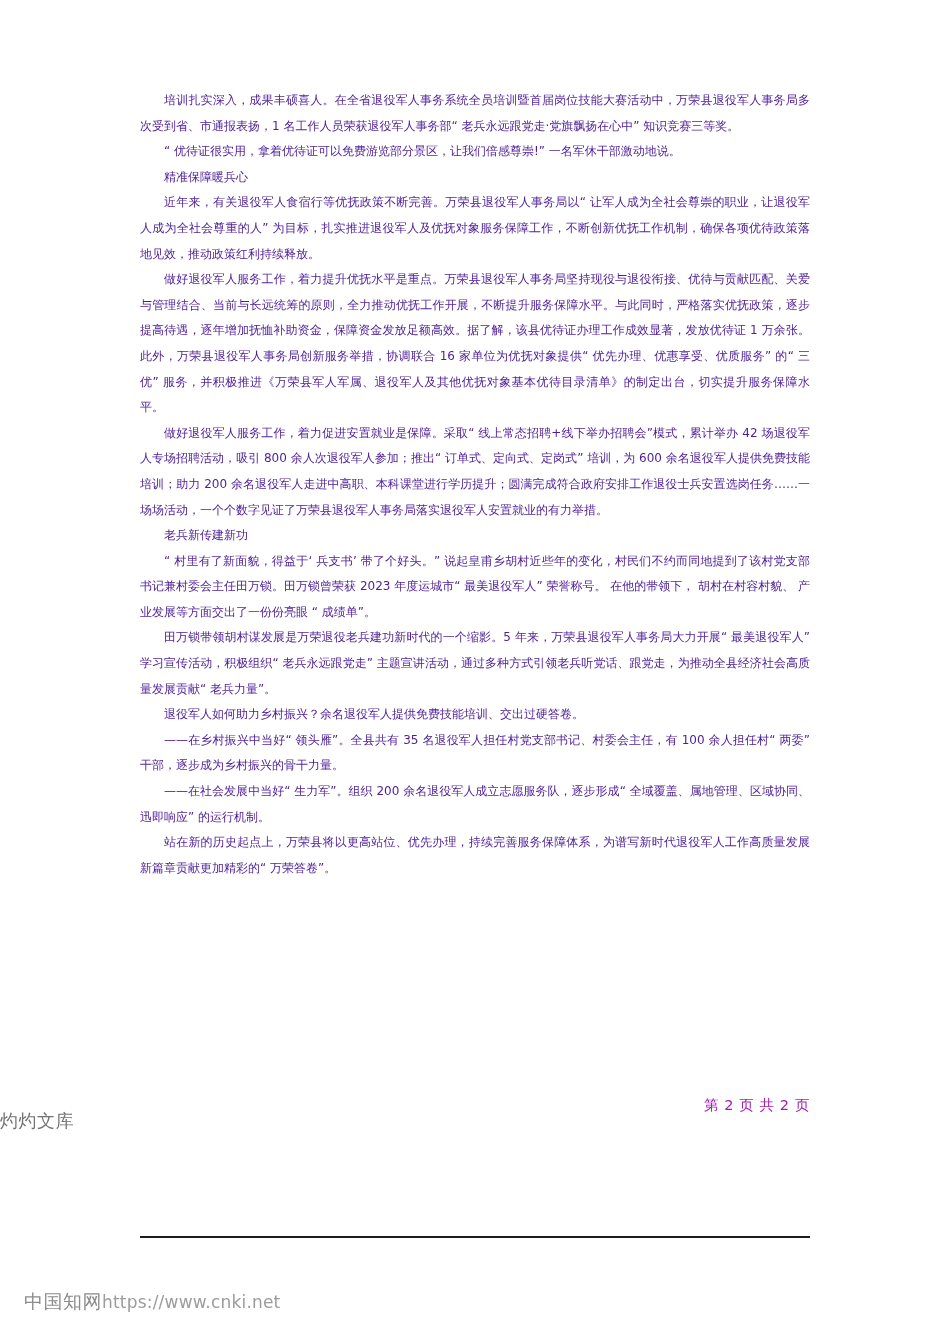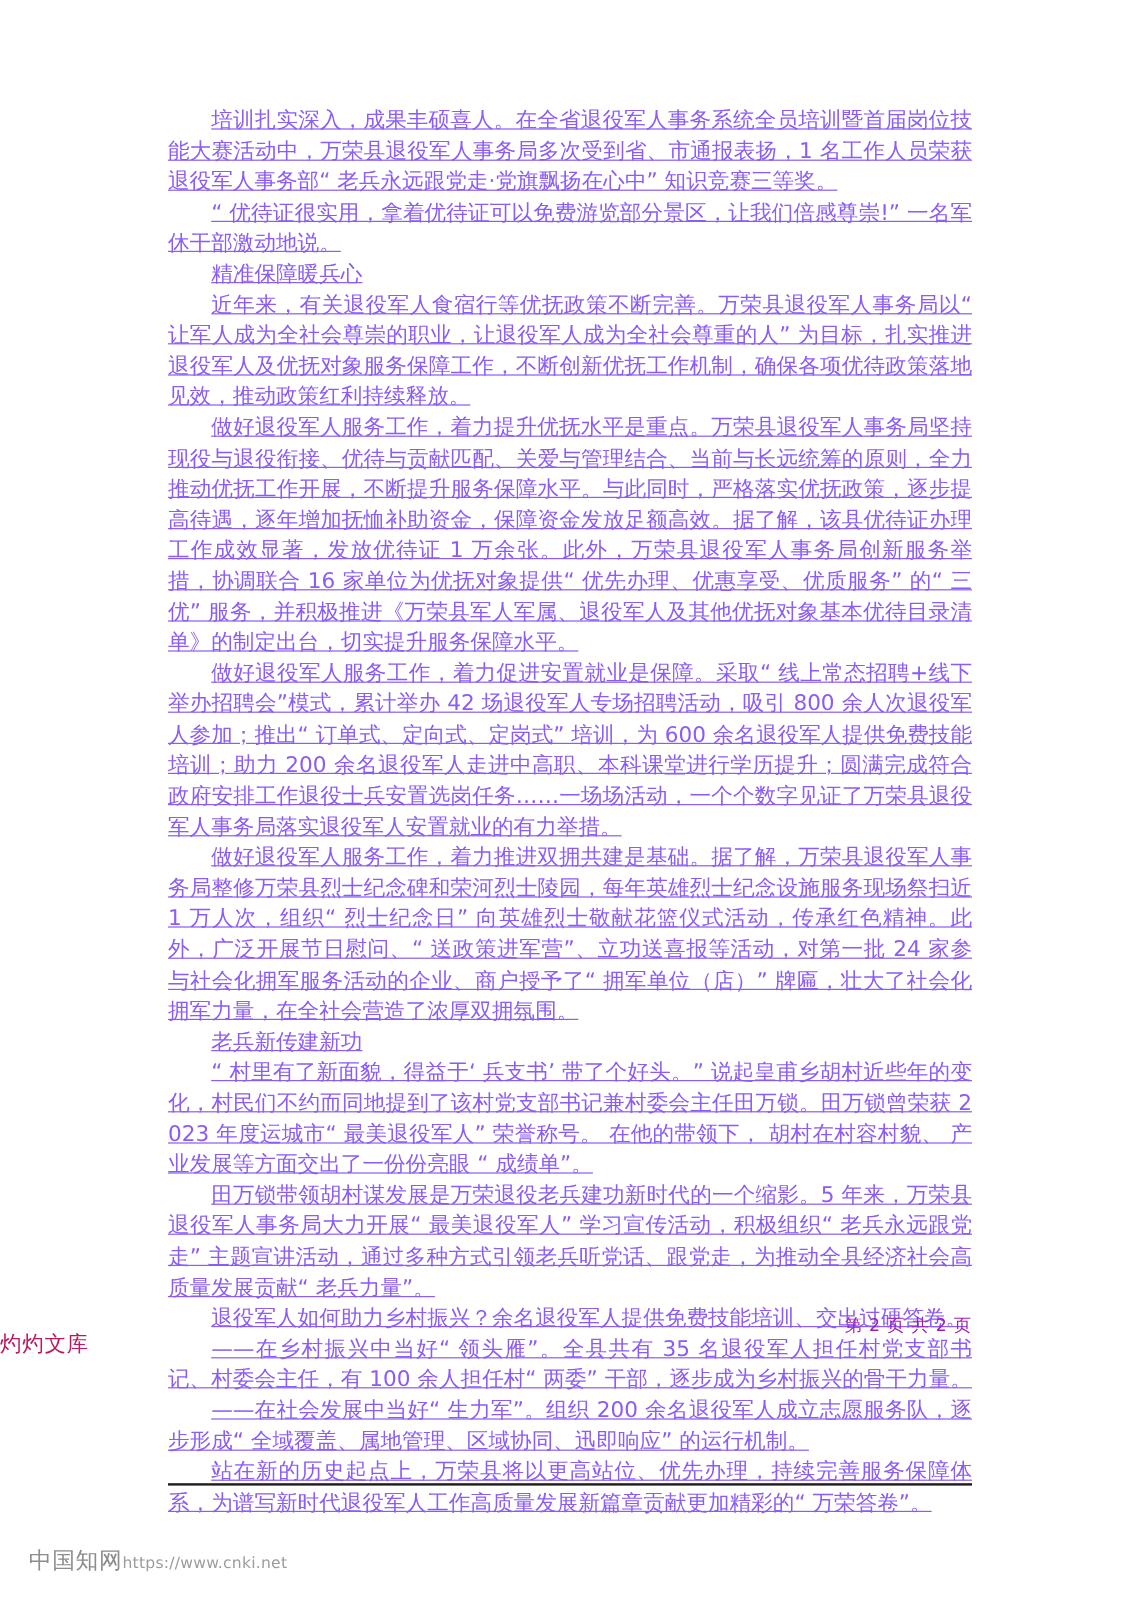--- a/index.html
+++ b/index.html
@@ -39,29 +39,28 @@
   
   .doc-body {
     position: absolute;
     left: 140px;
     top: 88px;
     width: 670px;
   }
   .para {
     margin: 0;
     padding: 0;
-    font-size: 18px;
+    font-size: 12px;
     line-height: 25.6px;
-    color: #8b5cf6;
+    color: #4c1d95;
     text-align: justify;
     text-justify: inter-ideograph;
     text-indent: 2em;
     word-break: break-all;
     font-family: "DejaVu Sans", "Liberation Sans", sans-serif;
-    text-decoration: underline;
   }
   .para.subhead {
     text-indent: 2em;
   }
 
   
   .page-number {
     position: absolute;
     left: 140px;
     top: 1094px;
@@ -74,21 +73,21 @@
     font-family: "DejaVu Sans", "Liberation Sans", sans-serif;
   }
 
   
   .library-watermark {
     position: absolute;
     left: 0px;
     top: 1108px;
     font-size: 18px;
     line-height: 26px;
-    color: #be185d;
+    color: #737373;
     letter-spacing: 0.5px;
     font-family: "DejaVu Sans", "Liberation Sans", sans-serif;
   }
 
   
   .bottom-rule {
     position: absolute;
     left: 140px;
     top: 1236px;
     width: 670px;
@@ -106,41 +105,40 @@
     white-space: nowrap;
   }
   .cnki-name {
     font-size: 19px;
     line-height: 26px;
     color: #8c8c8c;
     letter-spacing: 0.5px;
     font-family: "DejaVu Sans", "Liberation Sans", sans-serif;
   }
   .cnki-url {
-    font-size: 13px;
+    font-size: 17px;
     line-height: 26px;
     color: #9c9c9c;
     letter-spacing: 0.2px;
     font-family: "DejaVu Sans", "Liberation Sans", sans-serif;
   }
 </style>
 </head>
 <body>
 
 <div class="page">
 
 
   <div class="doc-body">
     <p class="para">培训扎实深入，成果丰硕喜人。在全省退役军人事务系统全员培训暨首届岗位技能大赛活动中，万荣县退役军人事务局多次受到省、市通报表扬，1 名工作人员荣获退役军人事务部“ 老兵永远跟党走·党旗飘扬在心中” 知识竞赛三等奖。</p>
     <p class="para">“ 优待证很实用，拿着优待证可以免费游览部分景区，让我们倍感尊崇!” 一名军休干部激动地说。</p>
     <p class="para subhead">精准保障暖兵心</p>
     <p class="para">近年来，有关退役军人食宿行等优抚政策不断完善。万荣县退役军人事务局以“ 让军人成为全社会尊崇的职业，让退役军人成为全社会尊重的人” 为目标，扎实推进退役军人及优抚对象服务保障工作，不断创新优抚工作机制，确保各项优待政策落地见效，推动政策红利持续释放。</p>
     <p class="para">做好退役军人服务工作，着力提升优抚水平是重点。万荣县退役军人事务局坚持现役与退役衔接、优待与贡献匹配、关爱与管理结合、当前与长远统筹的原则，全力推动优抚工作开展，不断提升服务保障水平。与此同时，严格落实优抚政策，逐步提高待遇，逐年增加抚恤补助资金，保障资金发放足额高效。据了解，该县优待证办理工作成效显著，发放优待证 1 万余张。此外，万荣县退役军人事务局创新服务举措，协调联合 16 家单位为优抚对象提供“ 优先办理、优惠享受、优质服务” 的“ 三优” 服务，并积极推进《万荣县军人军属、退役军人及其他优抚对象基本优待目录清单》的制定出台，切实提升服务保障水平。</p>
     <p class="para">做好退役军人服务工作，着力促进安置就业是保障。采取“ 线上常态招聘+线下举办招聘会”模式，累计举办 42 场退役军人专场招聘活动，吸引 800 余人次退役军人参加；推出“ 订单式、定向式、定岗式” 培训，为 600 余名退役军人提供免费技能培训；助力 200 余名退役军人走进中高职、本科课堂进行学历提升；圆满完成符合政府安排工作退役士兵安置选岗任务……一场场活动，一个个数字见证了万荣县退役军人事务局落实退役军人安置就业的有力举措。</p>
-    <p class="para">做好退役军人服务工作，着力推进双拥共建是基础。据了解，万荣县退役军人事务局整修万荣县烈士纪念碑和荣河烈士陵园，每年英雄烈士纪念设施服务现场祭扫近 1 万人次，组织“ 烈士纪念日” 向英雄烈士敬献花篮仪式活动，传承红色精神。此外，广泛开展节日慰问、“ 送政策进军营”、立功送喜报等活动，对第一批 24 家参与社会化拥军服务活动的企业、商户授予了“ 拥军单位（店）” 牌匾，壮大了社会化拥军力量，在全社会营造了浓厚双拥氛围。</p>
     <p class="para subhead">老兵新传建新功</p>
     <p class="para">“ 村里有了新面貌，得益于‘ 兵支书’ 带了个好头。” 说起皇甫乡胡村近些年的变化，村民们不约而同地提到了该村党支部书记兼村委会主任田万锁。田万锁曾荣获 2023 年度运城市“ 最美退役军人” 荣誉称号。 在他的带领下， 胡村在村容村貌、 产业发展等方面交出了一份份亮眼 “ 成绩单”。</p>
     <p class="para">田万锁带领胡村谋发展是万荣退役老兵建功新时代的一个缩影。5 年来，万荣县退役军人事务局大力开展“ 最美退役军人” 学习宣传活动，积极组织“ 老兵永远跟党走” 主题宣讲活动，通过多种方式引领老兵听党话、跟党走，为推动全县经济社会高质量发展贡献“ 老兵力量”。</p>
     <p class="para">退役军人如何助力乡村振兴？余名退役军人提供免费技能培训、交出过硬答卷。</p>
     <p class="para">——在乡村振兴中当好“ 领头雁”。全县共有 35 名退役军人担任村党支部书记、村委会主任，有 100 余人担任村“ 两委” 干部，逐步成为乡村振兴的骨干力量。</p>
     <p class="para">——在社会发展中当好“ 生力军”。组织 200 余名退役军人成立志愿服务队，逐步形成“ 全域覆盖、属地管理、区域协同、迅即响应” 的运行机制。</p>
     <p class="para">站在新的历史起点上，万荣县将以更高站位、优先办理，持续完善服务保障体系，为谱写新时代退役军人工作高质量发展新篇章贡献更加精彩的“ 万荣答卷”。</p>
   </div>
 
   <div class="page-number">第 2 页 共 2 页</div>

